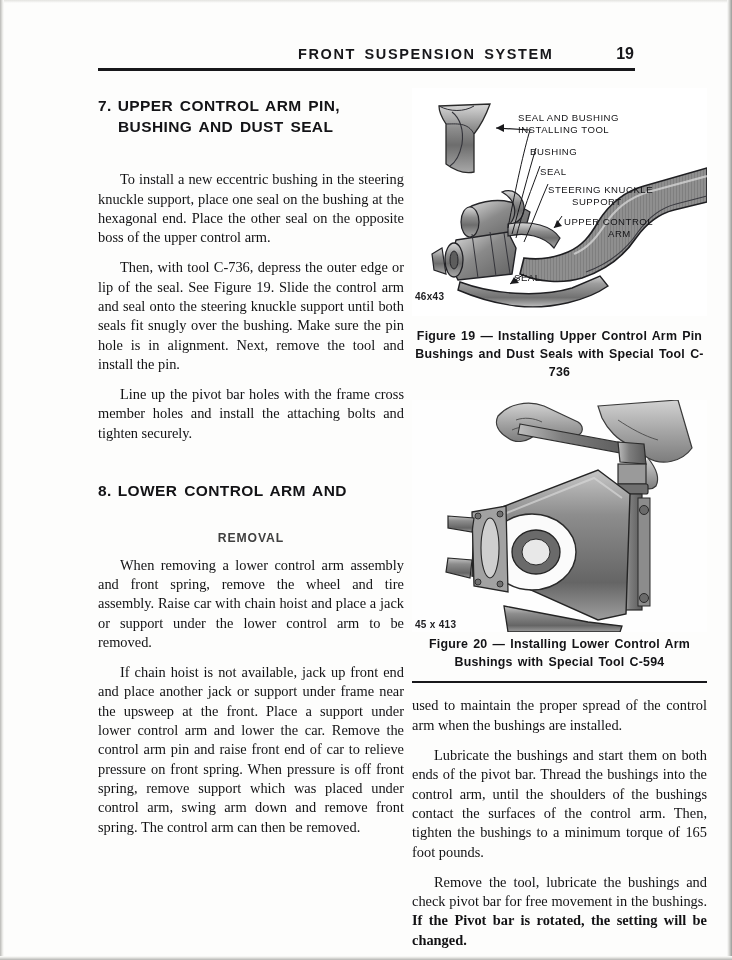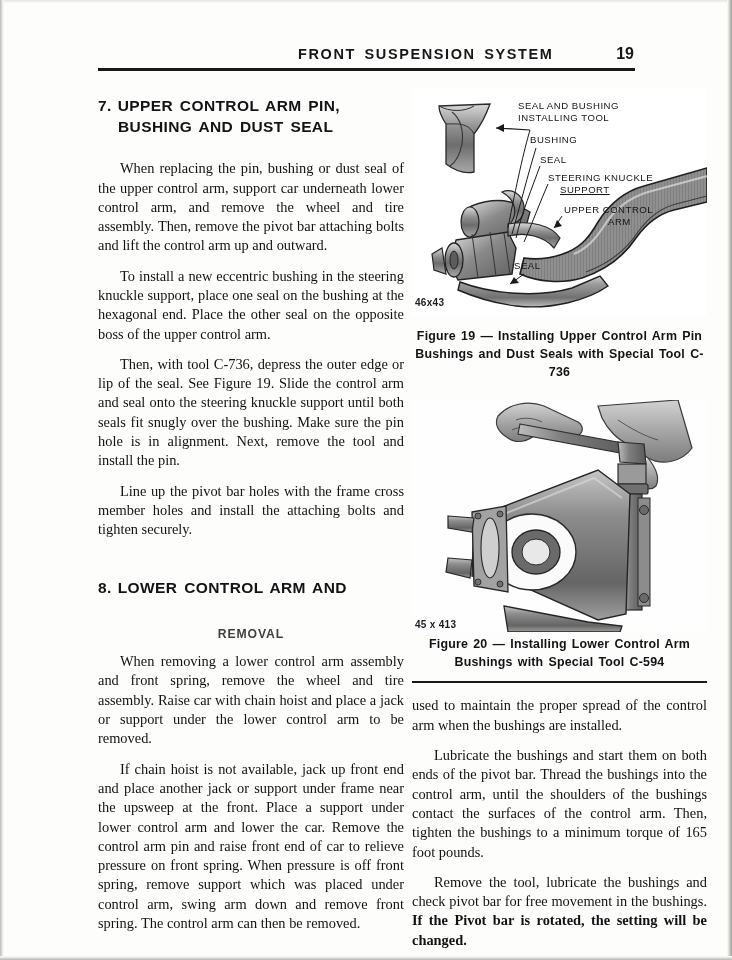--- a/index.html
+++ b/index.html
@@ -183,20 +183,21 @@
   }
   .fig19-art svg { display: block; }
   .callout {
     position: absolute;
     font-family: "Liberation Sans", sans-serif;
     font-size: 9.6px;
     color: #141417;
     letter-spacing: 0.5px;
     line-height: 1.25;
     white-space: nowrap;
+    margin-top: 12px;
   }
   .callout.c-center { text-align: center; }
 
   
   .fig20-art {
     position: relative;
     width: 295px;
     height: 232px;
     background: #eab308;
     overflow: hidden;
@@ -222,21 +223,20 @@
   <div class="head-rule"></div>
 
   <div class="col-left">
 
     <h2 class="sec-head">
       <span class="num">7.</span><span>UPPER CONTROL ARM PIN,</span>
       <span class="l2">BUSHING AND DUST SEAL</span>
     </h2>
 
     <div class="gap-md"></div>
-    <p class="body">When replacing the pin, bushing or dust seal of the upper control arm, support car underneath lower control arm, and remove the wheel and tire assembly. Then, remove the pivot bar attaching bolts and lift the control arm up and outward.</p>
     <div class="gap-sm"></div>
     <p class="body">To install a new eccentric bushing in the steering knuckle support, place one seal on the bushing at the hexagonal end. Place the other seal on the opposite boss of the upper control arm.</p>
     <div class="gap-sm"></div>
     <p class="body">Then, with tool C-736, depress the outer edge or lip of the seal. See Figure 19. Slide the control arm and seal onto the steering knuckle support until both seals fit snugly over the bushing. Make sure the pin hole is in alignment. Next, remove the tool and install the pin.</p>
     <div class="gap-sm"></div>
     <p class="body">Line up the pivot bar holes with the frame cross member holes and install the attaching bolts and tighten securely.</p>
 
     <div class="gap-xl"></div>
 
     <h2 class="sec-head">
@@ -320,26 +320,26 @@
           <path d="M142 140 L150 138 L145 132 Z" fill="#19191c"></path>
           <path d="M112 186 L98 196" fill="none" stroke="#19191c" stroke-width="1"></path>
           <path d="M98 196 L107 195 L102 189 Z" fill="#19191c"></path>
         </svg>
 
         <span class="callout" style="left:106px; top:12px;">SEAL AND BUSHING</span>
         <span class="callout" style="left:106px; top:24px;">INSTALLING TOOL</span>
         <span class="callout" style="left:118px; top:46px;">BUSHING</span>
         <span class="callout" style="left:128px; top:66px;">SEAL</span>
         <span class="callout" style="left:136px; top:84px;">STEERING KNUCKLE</span>
-        <span class="callout c-center" style="left:148px; top:96px;text-decoration:underline;">SUPPORT</span>
+        <span class="callout c-center" style="left:160px; top:96px;">SUPPORT</span>
         <span class="callout" style="left:152px; top:116px;">UPPER CONTROL</span>
         <span class="callout c-center" style="left:196px; top:128px;">ARM</span>
         <span class="callout" style="left:102px; top:172px;">SEAL</span>
 
-        <span class="fig-ref" style="left:3px; bottom:8px;">46x43</span>
+        <span class="fig-ref" style="left:3px; bottom:14px;">46x43</span>
       </div>
 
       <div style="height:12px"></div>
       <div class="fig-caption">
         <div>Figure 19 — Installing Upper Control Arm Pin</div>
         <div>Bushings and Dust Seals with Special Tool C-736</div>
       </div>
     </div>
 
     <div style="height:18px"></div>

